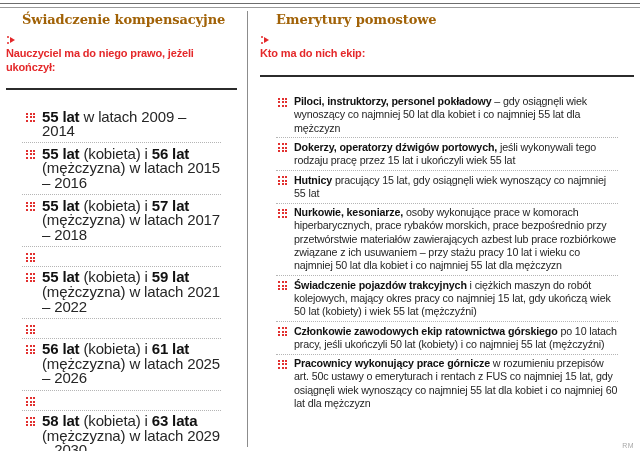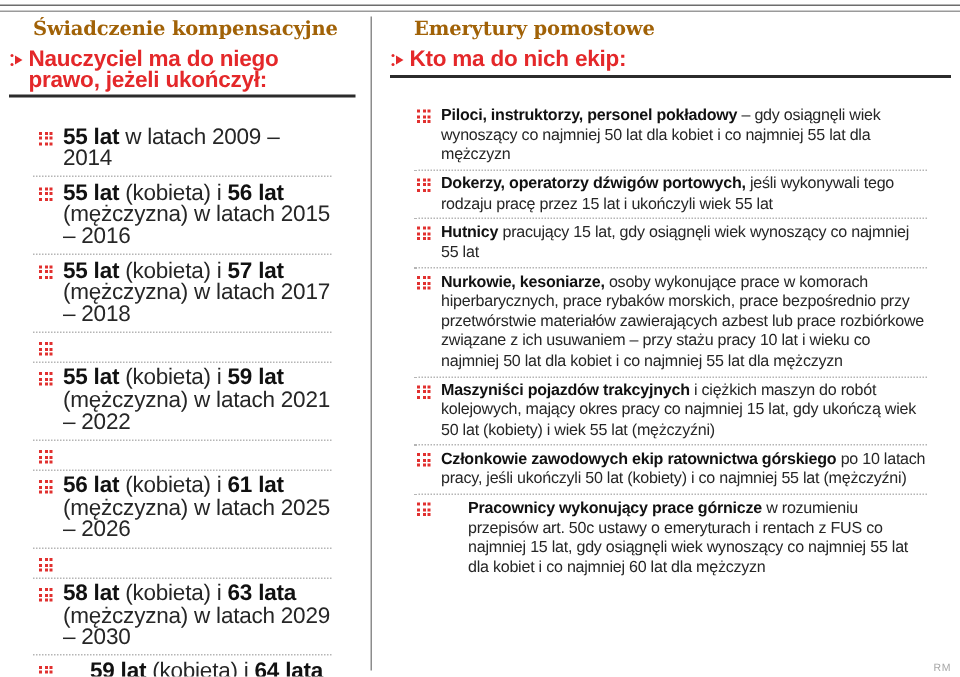--- a/index.html
+++ b/index.html
@@ -60,24 +60,25 @@
     line-height: 15px;
     color: #a16207;
     letter-spacing: -0.1px;
     margin: 3px 0 6px 16px;
   }
   .sub-head {
     display: flex;
     align-items: flex-start;
     color: #e4282a;
     font-weight: bold;
-    font-size: 15px;
+    font-size: 11px;
     line-height: 13.6px;
     letter-spacing: -0.15px;
-    margin-bottom: 3px;
+    margin-bottom: 14px;
+    flex-direction: column;
   }
   .sub-head .sub-text { flex: 1 1 auto; }
 
   
   .arrow-dots {
     flex: 0 0 13px;
     width: 13px;
     height: 13px;
     position: relative;
     margin-top: 1px;
@@ -109,21 +110,21 @@
     list-style: none;
     margin: 16px;
     padding: 0;
   }
   ul.items > li {
     display: flex;
     align-items: flex-start;
     border-bottom: 1px dotted #b5b5b5;
     padding: 3px 0 3px 0;
   }
-  ul.items > li:last-child { border-bottom: none; gap: 18px; }
+  ul.items > li:last-child { border-bottom: none; }
 
   
   .grid-bullet {
     flex: 0 0 9px;
     width: 9px;
     height: 9px;
     margin: 3px 7px 0 4px;
     position: relative;
   }
   .grid-bullet span {
@@ -411,21 +412,21 @@
             <span></span>
             <span></span>
             <span></span>
             <span></span>
             <span></span>
             <span></span>
             <span></span>
             <span></span>
             <span></span>
           </span>
-          <span class="item-text"><b>Maszyniści pojazdów trakcyjnych</b> i ciężkich maszyn do robót kolejowych, mający okres pracy co najmniej 15 lat, gdy ukończą wiek 50 lat (kobiety) i wiek 55 lat (mężczyźni)</span>
+          <span class="item-text"><b>Świadczenie pojazdów trakcyjnych</b> i ciężkich maszyn do robót kolejowych, mający okres pracy co najmniej 15 lat, gdy ukończą wiek 50 lat (kobiety) i wiek 55 lat (mężczyźni)</span>
         </li>
         <li>
           <span class="grid-bullet">
             <span></span>
             <span></span>
             <span></span>
             <span></span>
             <span></span>
             <span></span>
             <span></span>

